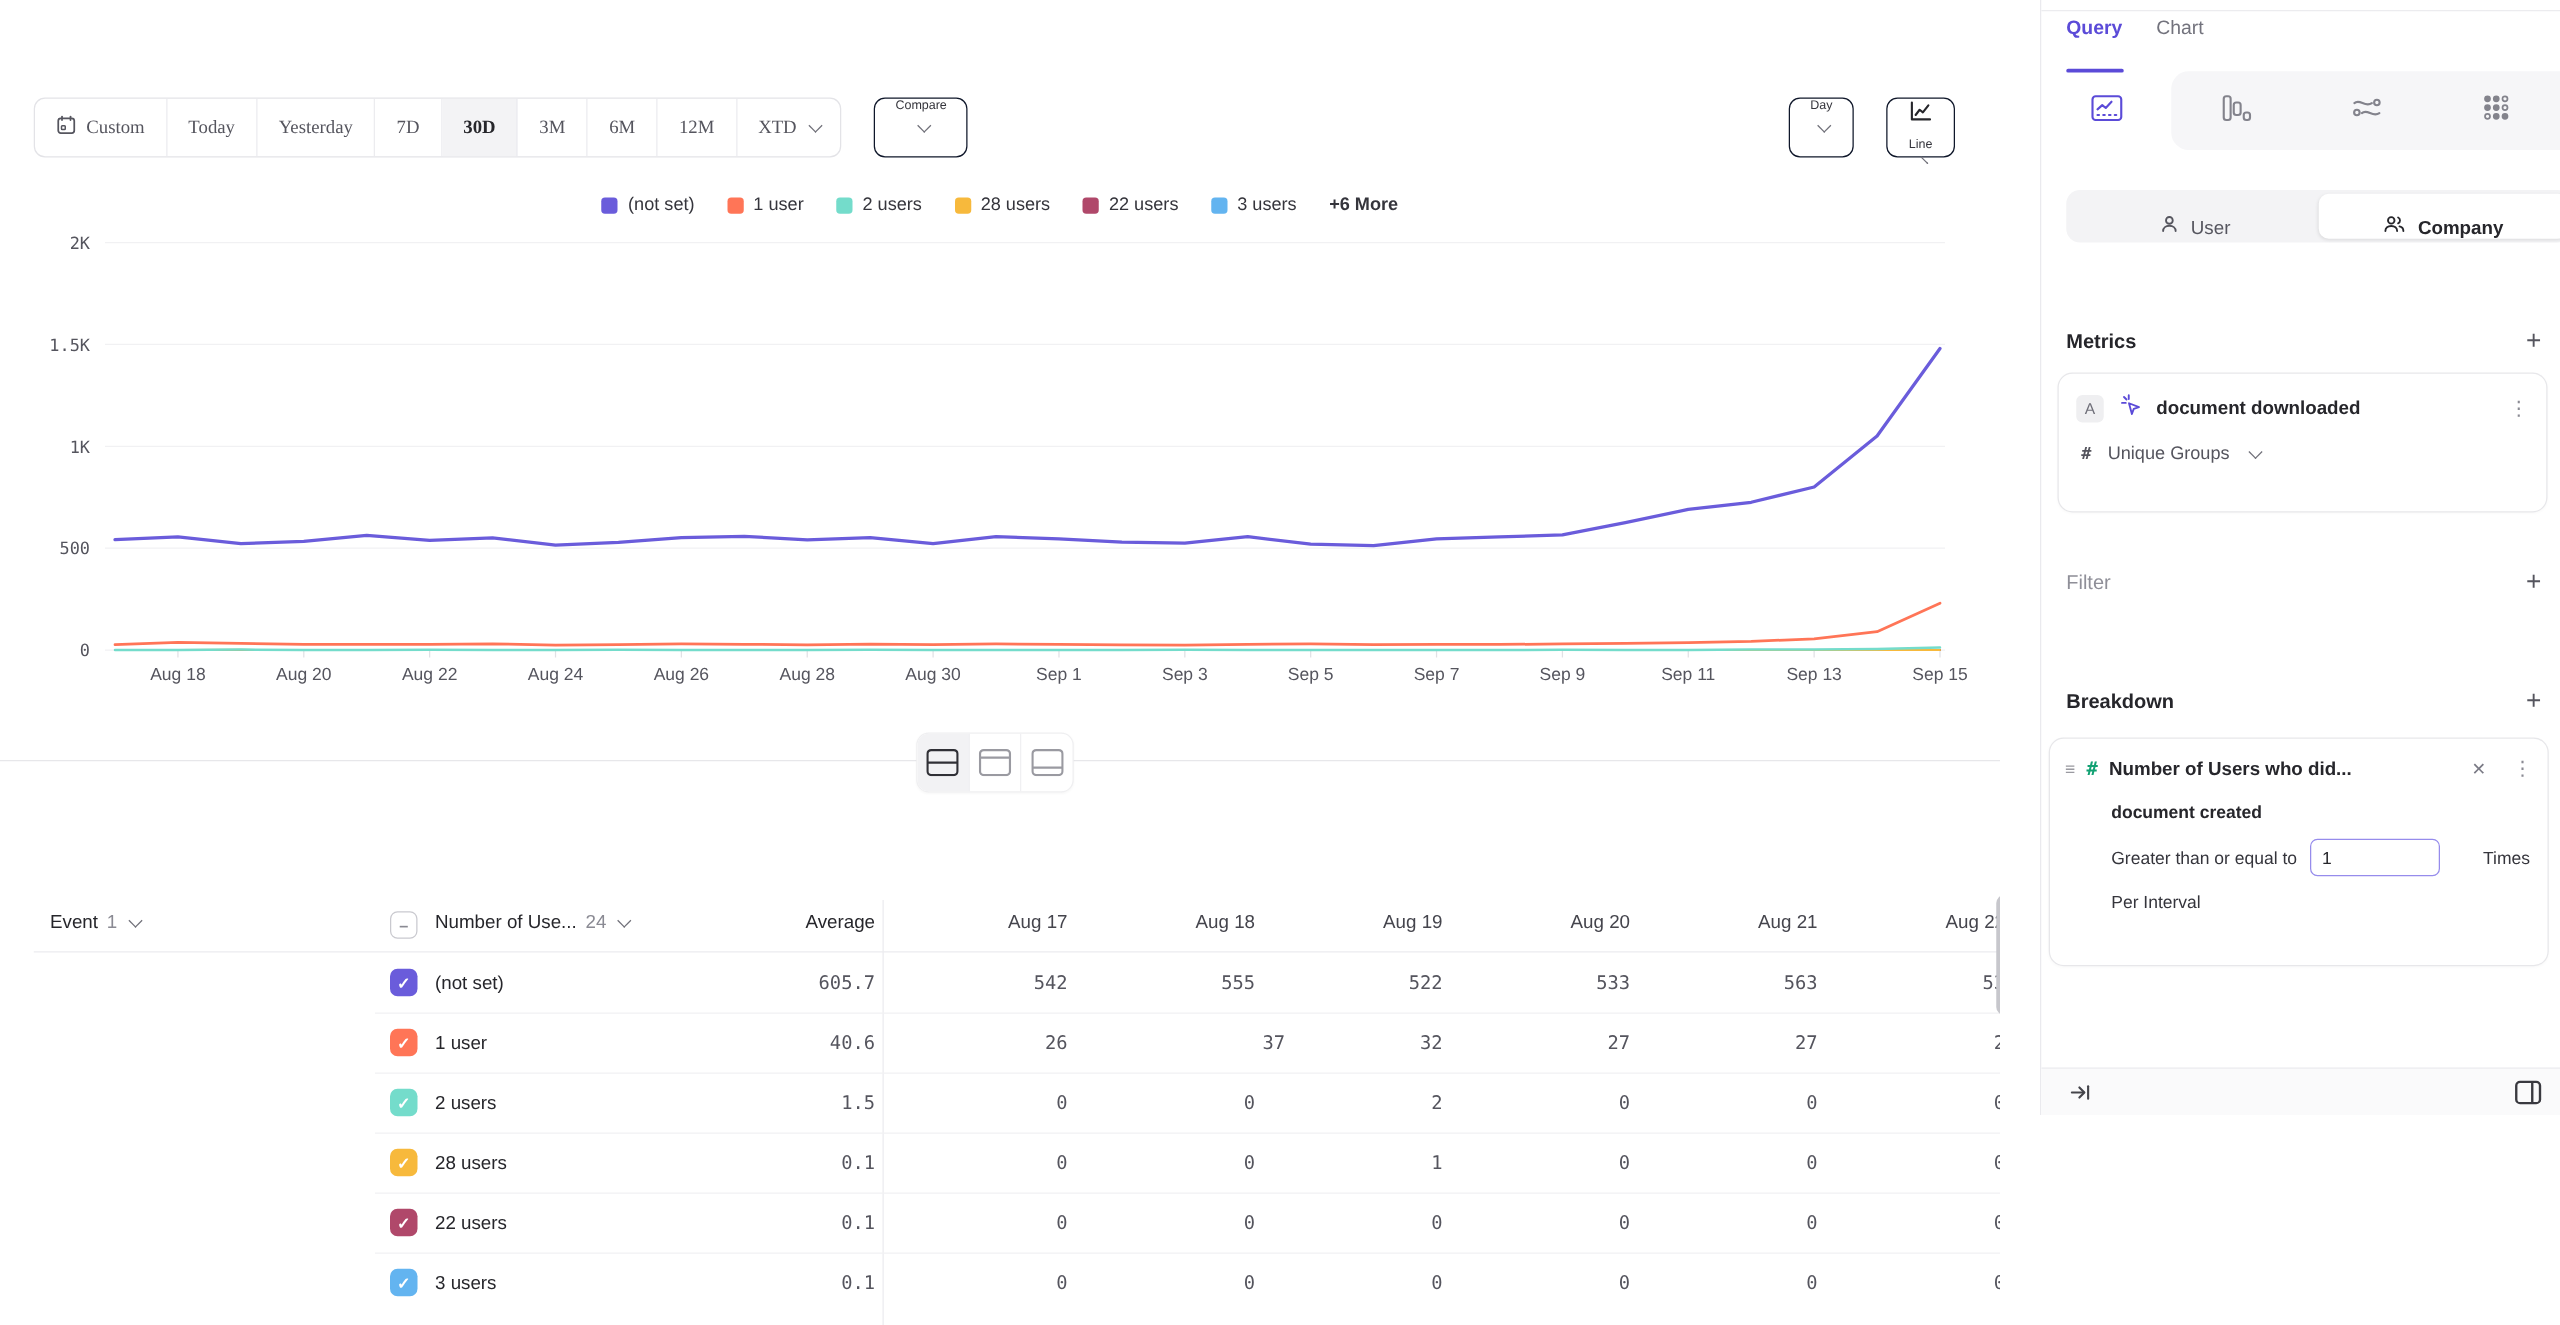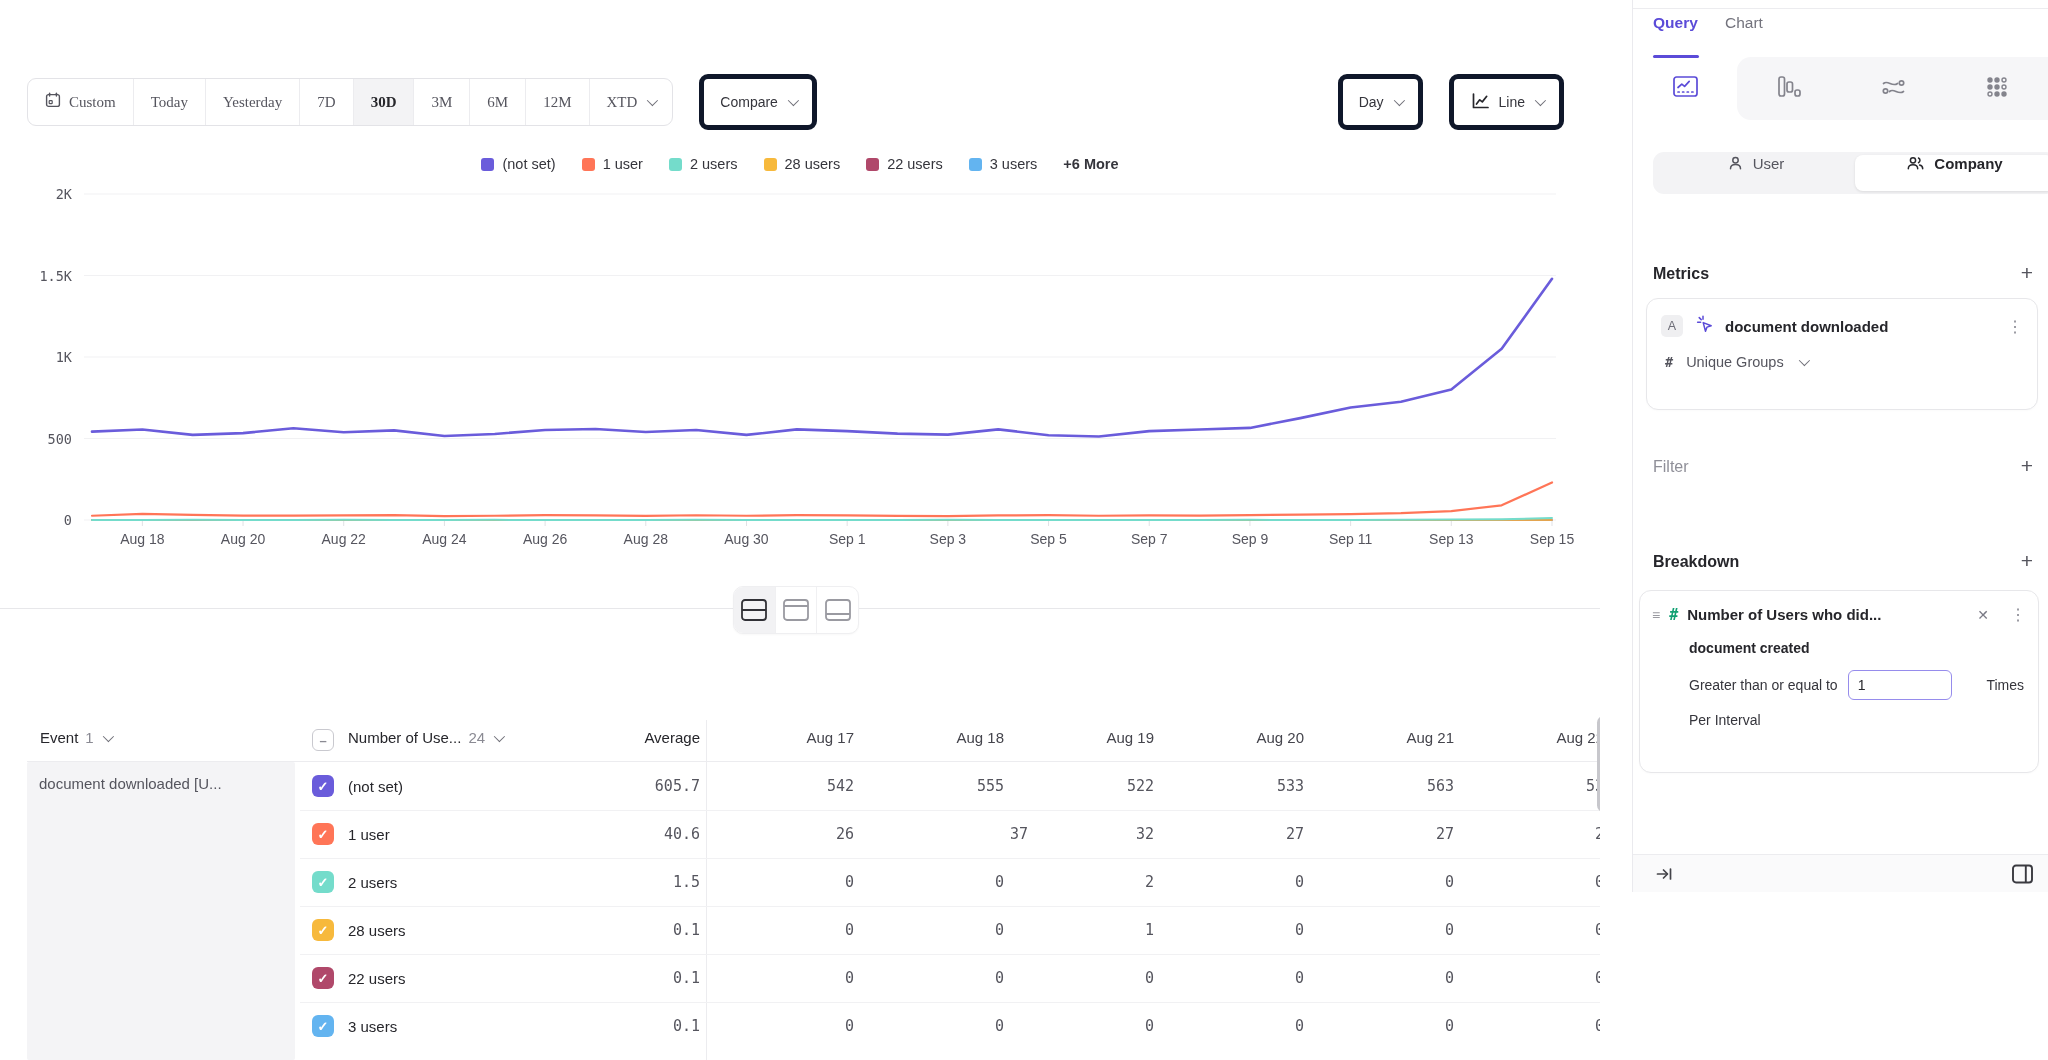--- a/index.html
+++ b/index.html
@@ -5,21 +5,21 @@
   html,body{margin:0;padding:0;width:2048px;height:1060px;overflow:hidden;background:#fff;
     font-family:"Liberation Sans",sans-serif;color:#26262b;-webkit-font-smoothing:antialiased;}
   
   #main{position:absolute;left:0;top:0;width:1632px;height:1060px;}
   
   #toolbar{position:absolute;left:27px;top:78px;width:1537px;height:48px;display:flex;align-items:center;}
   .range-group{display:flex;align-items:stretch;height:46px;border:1px solid #e3e3e7;border-radius:9px;overflow:hidden;background:#fff;font-family:Liberation Serif, serif;}
   .seg{display:flex;align-items:center;gap:8px;padding:0 17px;font-size:15px;color:#55555e;border-right:1px solid #ececef;cursor:pointer;white-space:nowrap;}
   .seg:last-child{border-right:none;}
   .seg.active{background:#f3f3f5;color:#26262b;font-weight:bold;}
-  .btn{display:flex;align-items:center;gap:8px;height:46px;padding:0 16px;border:5px solid #0f172a;border-radius:9px;font-size:14px;color:#35353c;background:#fff;cursor:pointer;white-space:nowrap;}
+  .btn{display:flex;align-items:center;gap:8px;height:46px;padding:0 16px;border:1px solid #0f172a;border-radius:9px;font-size:10px;color:#35353c;background:#fff;cursor:pointer;white-space:nowrap;flex-direction:column;}
   .chev{width:7px;height:7px;border-right:1.6px solid #6f6f78;border-bottom:1.6px solid #6f6f78;transform:rotate(45deg) translateY(-2px);display:inline-block;margin-left:2px;}
   
   #legend{position:absolute;left:0;top:156px;width:1600px;display:flex;justify-content:center;gap:26px;align-items:center;font-size:14.5px;color:#35353c;}
   .legend-item{display:flex;align-items:center;gap:8px;cursor:pointer;}
   .swatch{width:13px;height:13px;border-radius:3px;display:inline-block;}
   .legend-more{font-weight:bold;color:#35353c;cursor:pointer;}
   
   #chart-wrap{position:absolute;left:0;top:186px;width:1600px;height:366px;}
   
   #split-line{position:absolute;left:0;top:608px;width:1600px;border-top:1px solid #e7e7ea;}
@@ -56,21 +56,21 @@
   #panel-topline{position:absolute;left:0;top:8px;width:100%;border-top:1px solid #ececef;}
   .ptab{position:absolute;top:14px;font-size:15.5px;cursor:pointer;}
   #tab-query{left:20px;color:#5b4bd8;font-weight:bold;}
   #tab-underline{position:absolute;left:20px;top:55px;width:46px;height:3px;border-radius:2px;background:#5b4bd8;}
   #tab-chart{left:92px;color:#73737d;}
   #charttype-strip{position:absolute;left:0;top:57px;width:440px;height:63px;}
   #charttype-gray{position:absolute;left:104px;top:0;width:336px;height:63px;background:#f6f6f8;border-radius:14px 0 0 14px;}
   .ct-cell{position:absolute;top:0;width:104px;height:63px;display:flex;align-items:center;justify-content:center;cursor:pointer;}
   
   #segmented{position:absolute;left:20px;top:152px;width:404px;height:42px;background:#f3f3f5;border-radius:11px;display:flex;padding:3px;box-sizing:border-box;}
-  .segment{flex:1;display:flex;align-items:flex-start;justify-content:center;gap:9px;font-size:15px;color:#55555e;border-radius:8px;cursor:pointer;}
+  .segment{flex:1;display:flex;align-items:flex-end;justify-content:center;gap:9px;font-size:15px;color:#55555e;border-radius:8px;cursor:pointer;}
   .segment.selected{background:#fff;color:#26262b;font-weight:bold;box-shadow:0 1px 3px rgba(0,0,0,.10);}
   .sec-head{position:absolute;left:20px;right:16px;display:flex;align-items:flex-end;justify-content:space-between;}
   .sec-title{font-size:16px;font-weight:bold;color:#26262b;}
   .sec-title.dim{color:#8f8f98;font-weight:normal;}
   .plus{font-size:21px;color:#55555e;font-weight:300;cursor:pointer;line-height:1;}
   .card{position:absolute;background:#fff;border:1px solid #e7e7ea;border-radius:12px;box-sizing:border-box;box-shadow:0 1px 2px rgba(0,0,0,.02);}
   #metric-card{left:13px;top:298px;width:392px;height:112px;padding:15px 14px;}
   .mc-row1{display:flex;align-items:center;gap:11px;}
   .badge{width:22px;height:22px;border-radius:5px;background:#efeff1;color:#6e6e78;font-size:12.5px;display:flex;align-items:center;justify-content:center;}
   .metric-title{font-size:15px;font-weight:bold;color:#26262b;}
@@ -276,21 +276,20 @@
           <div class="date-col" style="left: 712px; top: 9px;">Aug 17</div>
           <div class="date-col" style="left: 862px; top: 9px;">Aug 18</div>
           <div class="date-col" style="left: 1012px; top: 9px;">Aug 19</div>
           <div class="date-col" style="left: 1162px; top: 9px;">Aug 20</div>
           <div class="date-col" style="left: 1312px; top: 9px;">Aug 21</div>
           <div class="date-col" style="left: 1462px; top: 9px;">Aug 22</div>
         </div>
       <div class="hline"></div>
     </div>
     <div id="col-divider"></div>
-    <div id="event-cell">document downloaded [U...</div>
     <div id="rows">
         <div class="trow">
           <div class="cbox" style="background: rgb(106, 92, 219);">✓</div>
           <div class="row-label">(not set)</div>
           <div class="cellnum num avg-col">605.7</div>
           <div class="cellnum num date-col" style="left: 712px;">542</div>
           <div class="cellnum num date-col" style="left: 862px;">555</div>
           <div class="cellnum num date-col" style="left: 1012px;">522</div>
           <div class="cellnum num date-col" style="left: 1162px;">533</div>
           <div class="cellnum num date-col" style="left: 1312px;">563</div>

